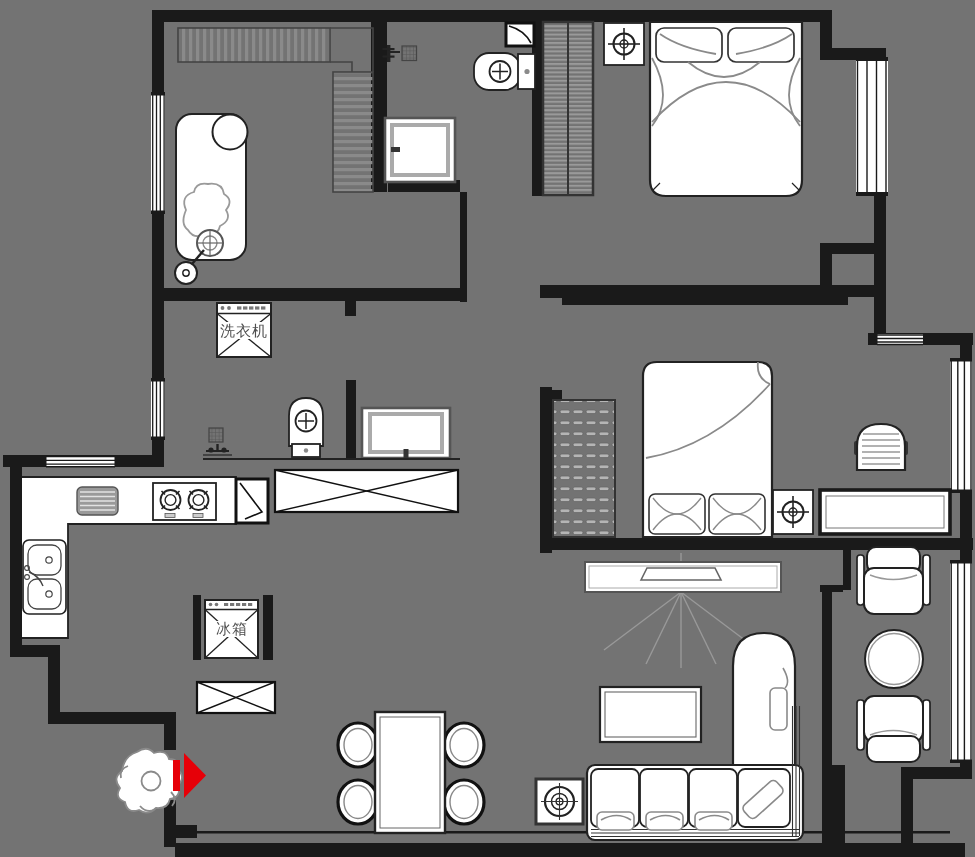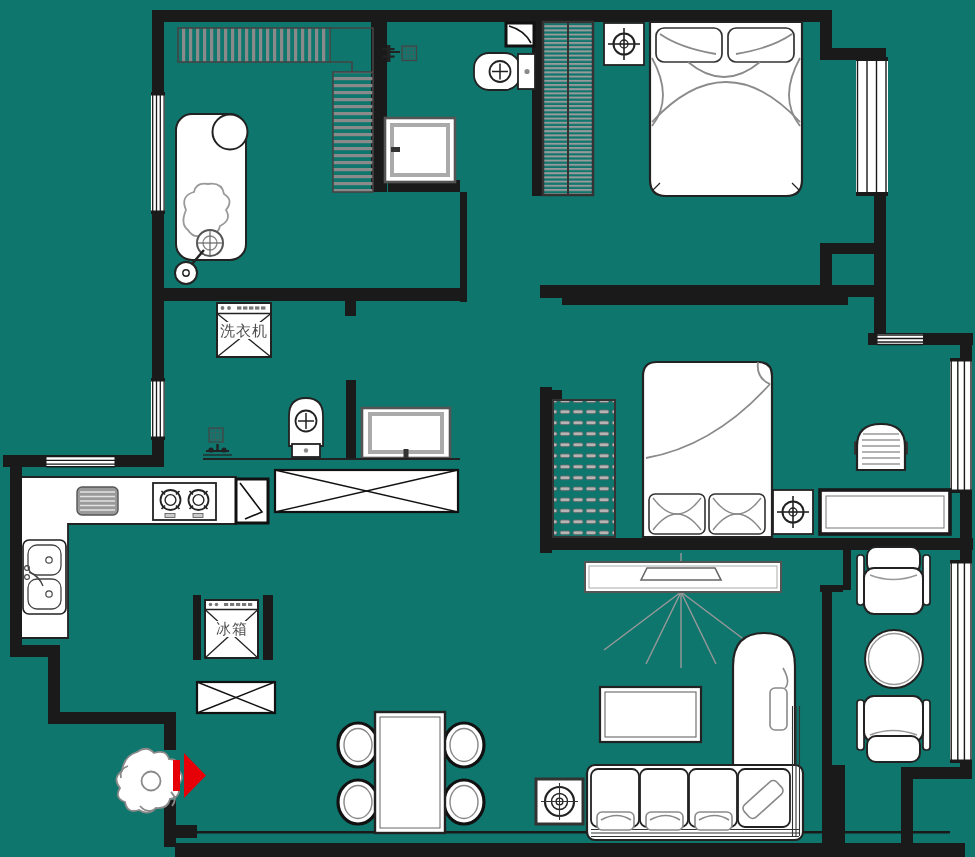--- a/index.html
+++ b/index.html
@@ -1,16 +1,16 @@
 <!DOCTYPE html>
 <html><head>
 <meta charset="utf-8">
 <style>
   html,body{margin:0;padding:0;background:#ffffff;}
-  .plan{position:relative;width:975px;height:857px;background:#0f766e;overflow:hidden;
+  .plan{position:relative;width:975px;height:857px;background:#737373;overflow:hidden;
         font-family:"DejaVu Sans",sans-serif;}
   svg{position:absolute;left:0;top:0;}
   text{font-family:"DejaVu Sans",sans-serif;fill:#4f4f4f;}
   .lbl{font-size:15px;letter-spacing:1px;}
 </style>
 </head>
 <body>
 
 <div class="plan">
 <svg width="975" height="857" viewBox="0 0 975 857">

